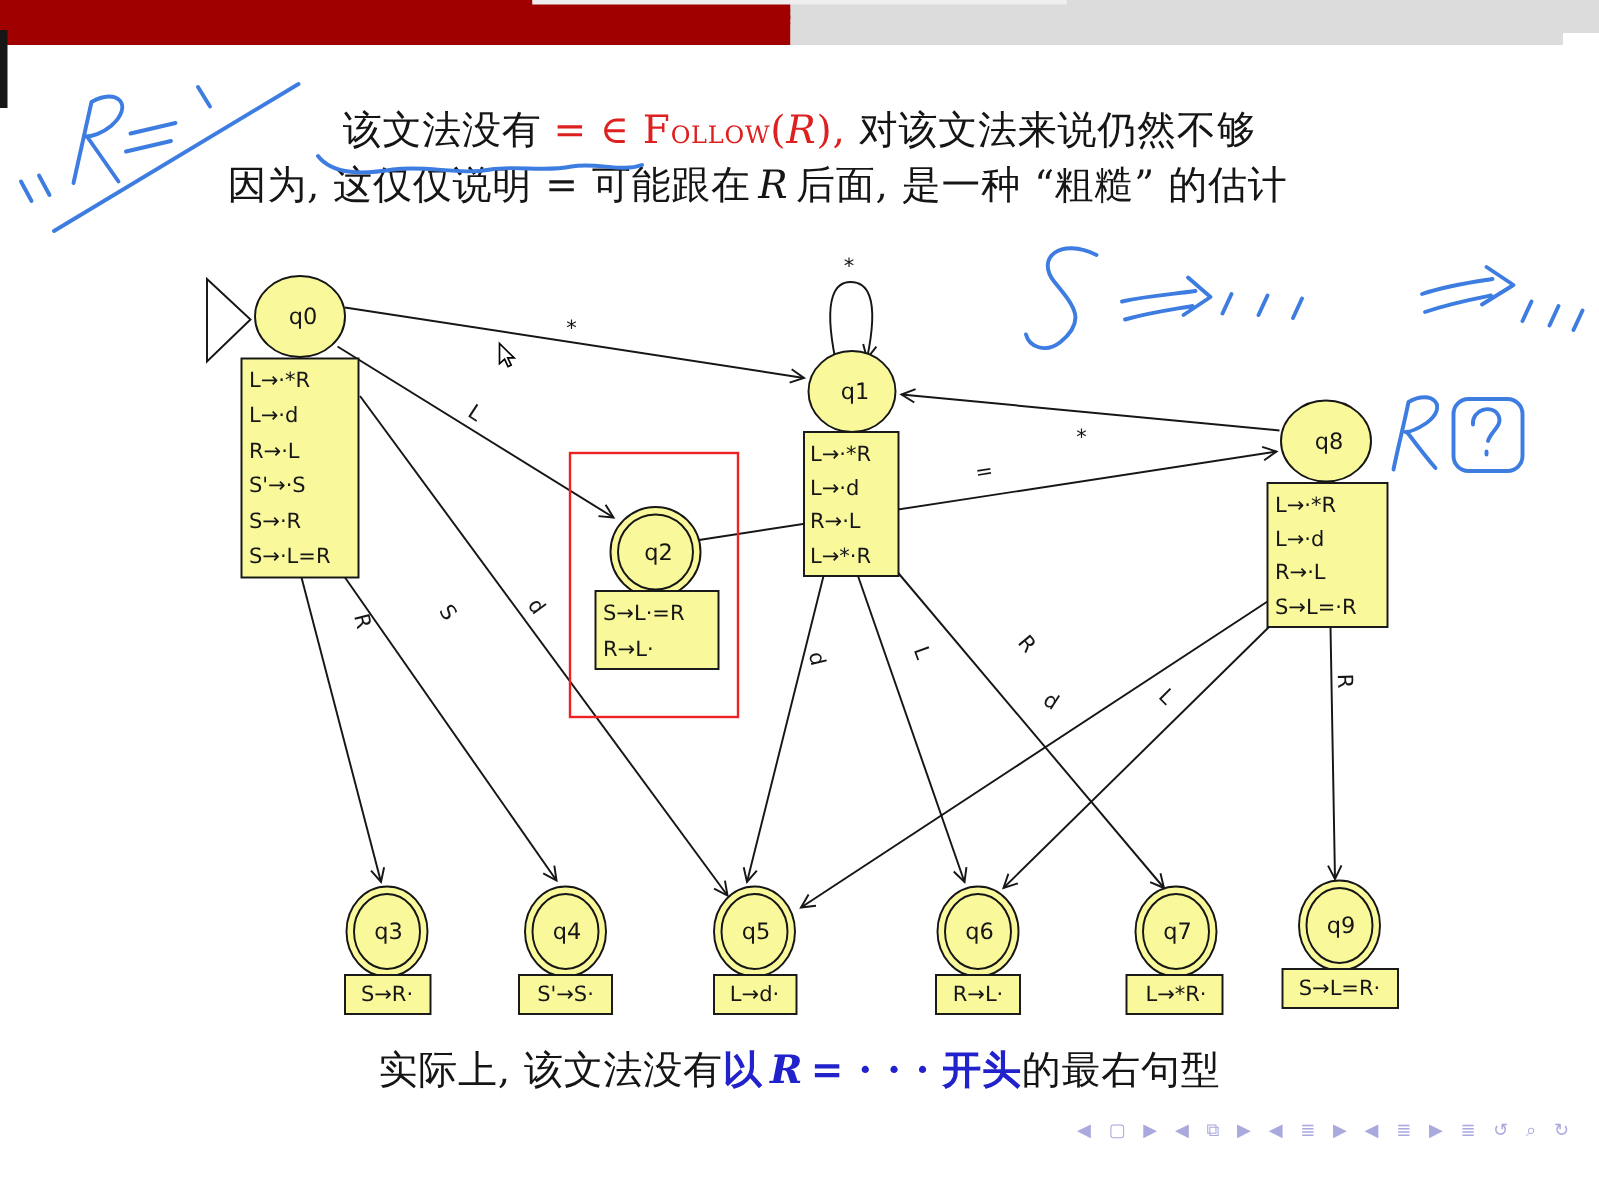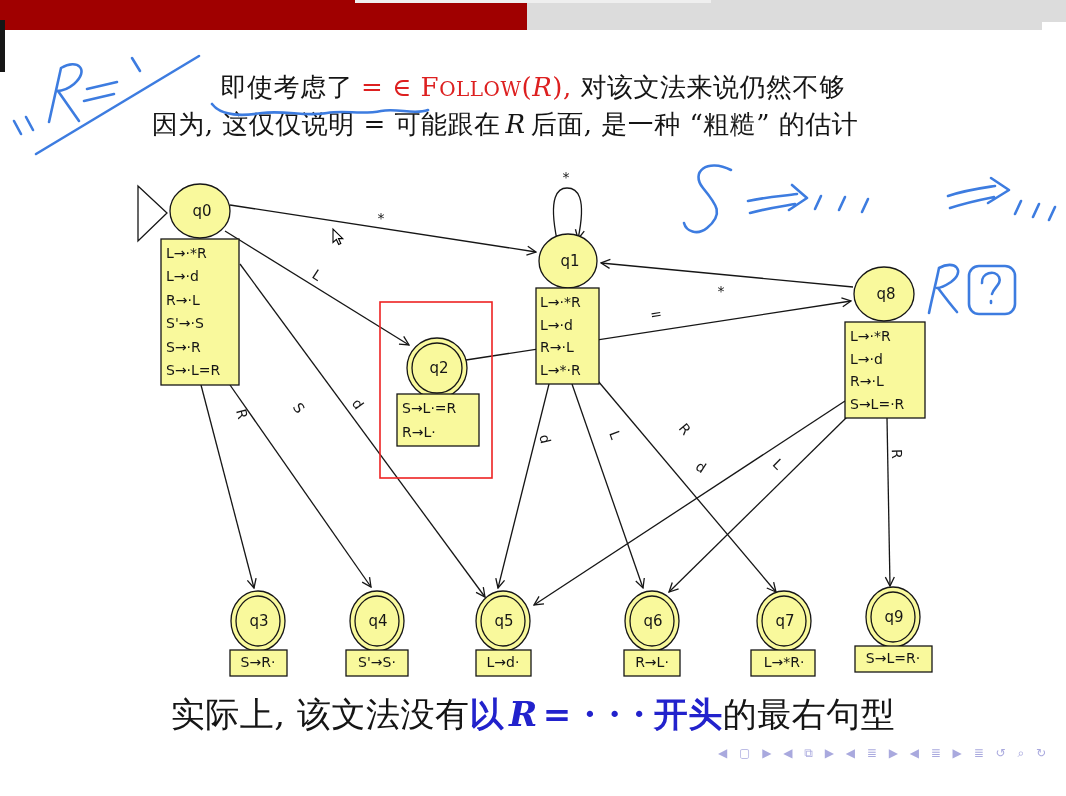--- a/index.html
+++ b/index.html
@@ -9,23 +9,23 @@
   
   .bar-red{left:4px;top:3px;width:523px;height:27px;background:#A00000}
   .bar-gray{left:527px;top:3px;width:515px;height:27px;background:#DCDCDC}
   .edge-mark{left:0;top:20px;width:5px;height:52px;background:#161616}
   
   .serif{font-family:"DejaVu Serif","Liberation Serif",serif}
   .tline{left:0;right:0;text-align:center;font-size:26px;color:#151515;letter-spacing:.5px;line-height:34px}
   #title1{top:70px}
   #title2{top:107px;right:56px}
   .redmath{color:#DD2020;margin-left:8px}
-  .sc{font-size:20px;letter-spacing:.5px}
+  .sc{font-size:16px;letter-spacing:.5px}
   .mvar{font-style:italic;margin:0 5px}
-  #concl{top:697px;font-size:34px}
+  #concl{top:697px;font-size:26px}
   .bluebold{color:#2222CC;font-weight:bold}
   .bluebold .mvar{font-weight:bold}
   
   #navrow{top:746px;right:16px;height:16px;color:#A9A9DE;font-size:12px;letter-spacing:4px;cursor:default}
   #footer{left:0;bottom:0;width:1066px;height:22px;display:flex;font-size:14px;line-height:22px}
   .fcell{height:22px;white-space:nowrap}
   #f-auth{width:355px;background:#A00000;color:#FFFFFF;text-align:center}
   #f-sect{width:356px;background:#EFEFEF;color:#9E1414;text-align:center}
   #f-date{width:355px;background:#DCDCDC;color:#9E1414;display:flex}
   #f-date .d{flex:1;text-align:center}
@@ -40,21 +40,21 @@
   .ink{stroke:#3D7CE0;stroke-width:2.6;fill:none;stroke-linecap:round;stroke-linejoin:round}
 </style>
 </head>
 <body>
 
 <div class="abs bar-red"></div>
 <div class="abs bar-gray"></div>
 <div class="abs edge-mark"></div>
 
 <div id="title1" class="abs tline serif">
-  <span>即使考虑了</span><span class="redmath"><span>= ∈ F</span><span class="sc">OLLOW</span><span>(</span><i>R</i><span>),</span></span>
+  <span>该文法没有</span><span class="redmath"><span>= ∈ F</span><span class="sc">OLLOW</span><span>(</span><i>R</i><span>),</span></span>
   <span>对该文法来说仍然不够</span>
 </div>
 <div id="title2" class="abs tline serif">
   <span>因为, 这仅仅说明 = 可能跟在</span><span class="mvar">R</span><span>后面, 是一种 “粗糙” 的估计</span>
 </div>
 
 <div id="concl" class="abs tline serif">
   <span>实际上, 该文法没有</span><span class="bluebold"><span>以</span><span class="mvar">R</span><span>= · · ·</span><span style="margin-left:8px">开头</span></span><span>的最右句型</span>
 </div>
 

